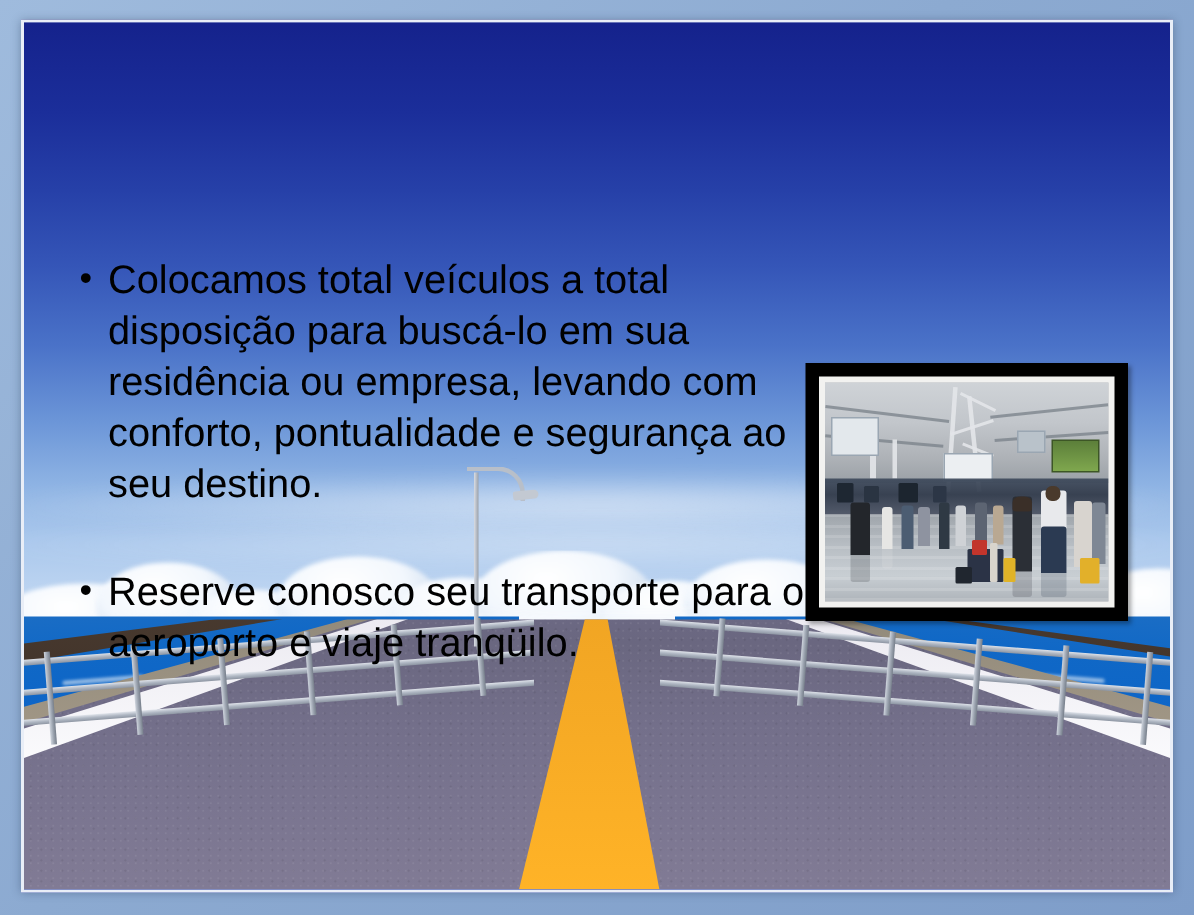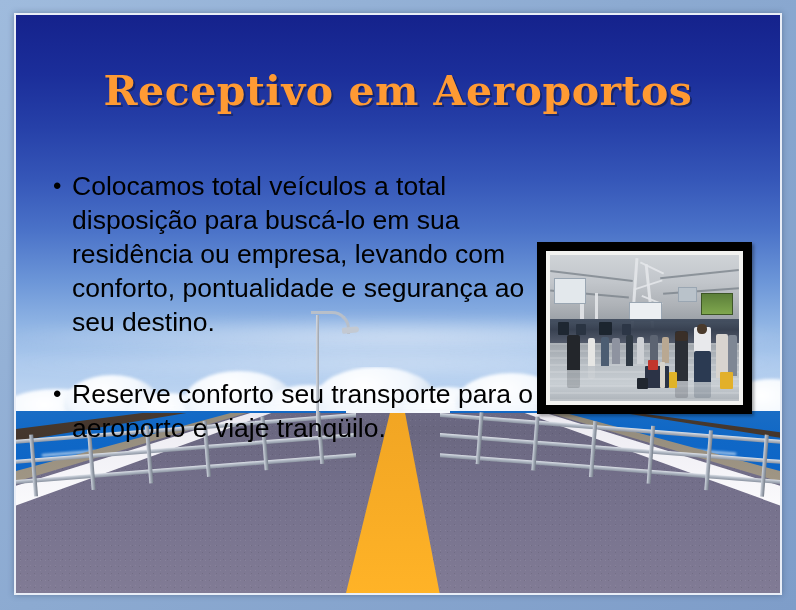--- a/index.html
+++ b/index.html
@@ -426,34 +426,33 @@
           <div class="rail-post" style="left:212px; top:2px; height:58px;"></div>
           <div class="rail-post" style="left:270px; top:2px; height:60px;"></div>
           <div class="rail-post" style="left:326px; top:2px; height:62px;"></div>
         </div>
       </div>
 
       <div class="pole"></div>
       <div class="pole-arm"></div>
       <div class="pole-lamp"></div>
 
-      <div class="title">Receptivo em Aeroportos</div>
 
       <div class="body-text">
 
         <div class="bullet-row">
           <div class="bullet-dot">•</div>
           <div class="bullet-text">Colocamos total veículos a total disposição para buscá-lo em sua residência ou empresa, levando com conforto, pontualidade e segurança ao seu destino.</div>
         </div>
 
         <div class="bullet-gap"></div>
 
         <div class="bullet-row">
           <div class="bullet-dot">•</div>
-          <div class="bullet-text">Reserve conforto seu transporte para o aeroporto e viaje tranqüilo.</div>
+          <div class="bullet-text">Reserve conosco seu transporte para o aeroporto e viaje tranqüilo.</div>
         </div>
 
       </div>
 
       <div class="photo-frame">
         <div class="photo-mat">
           <div class="photo">
 
             <div class="t-ceiling"></div>
 

